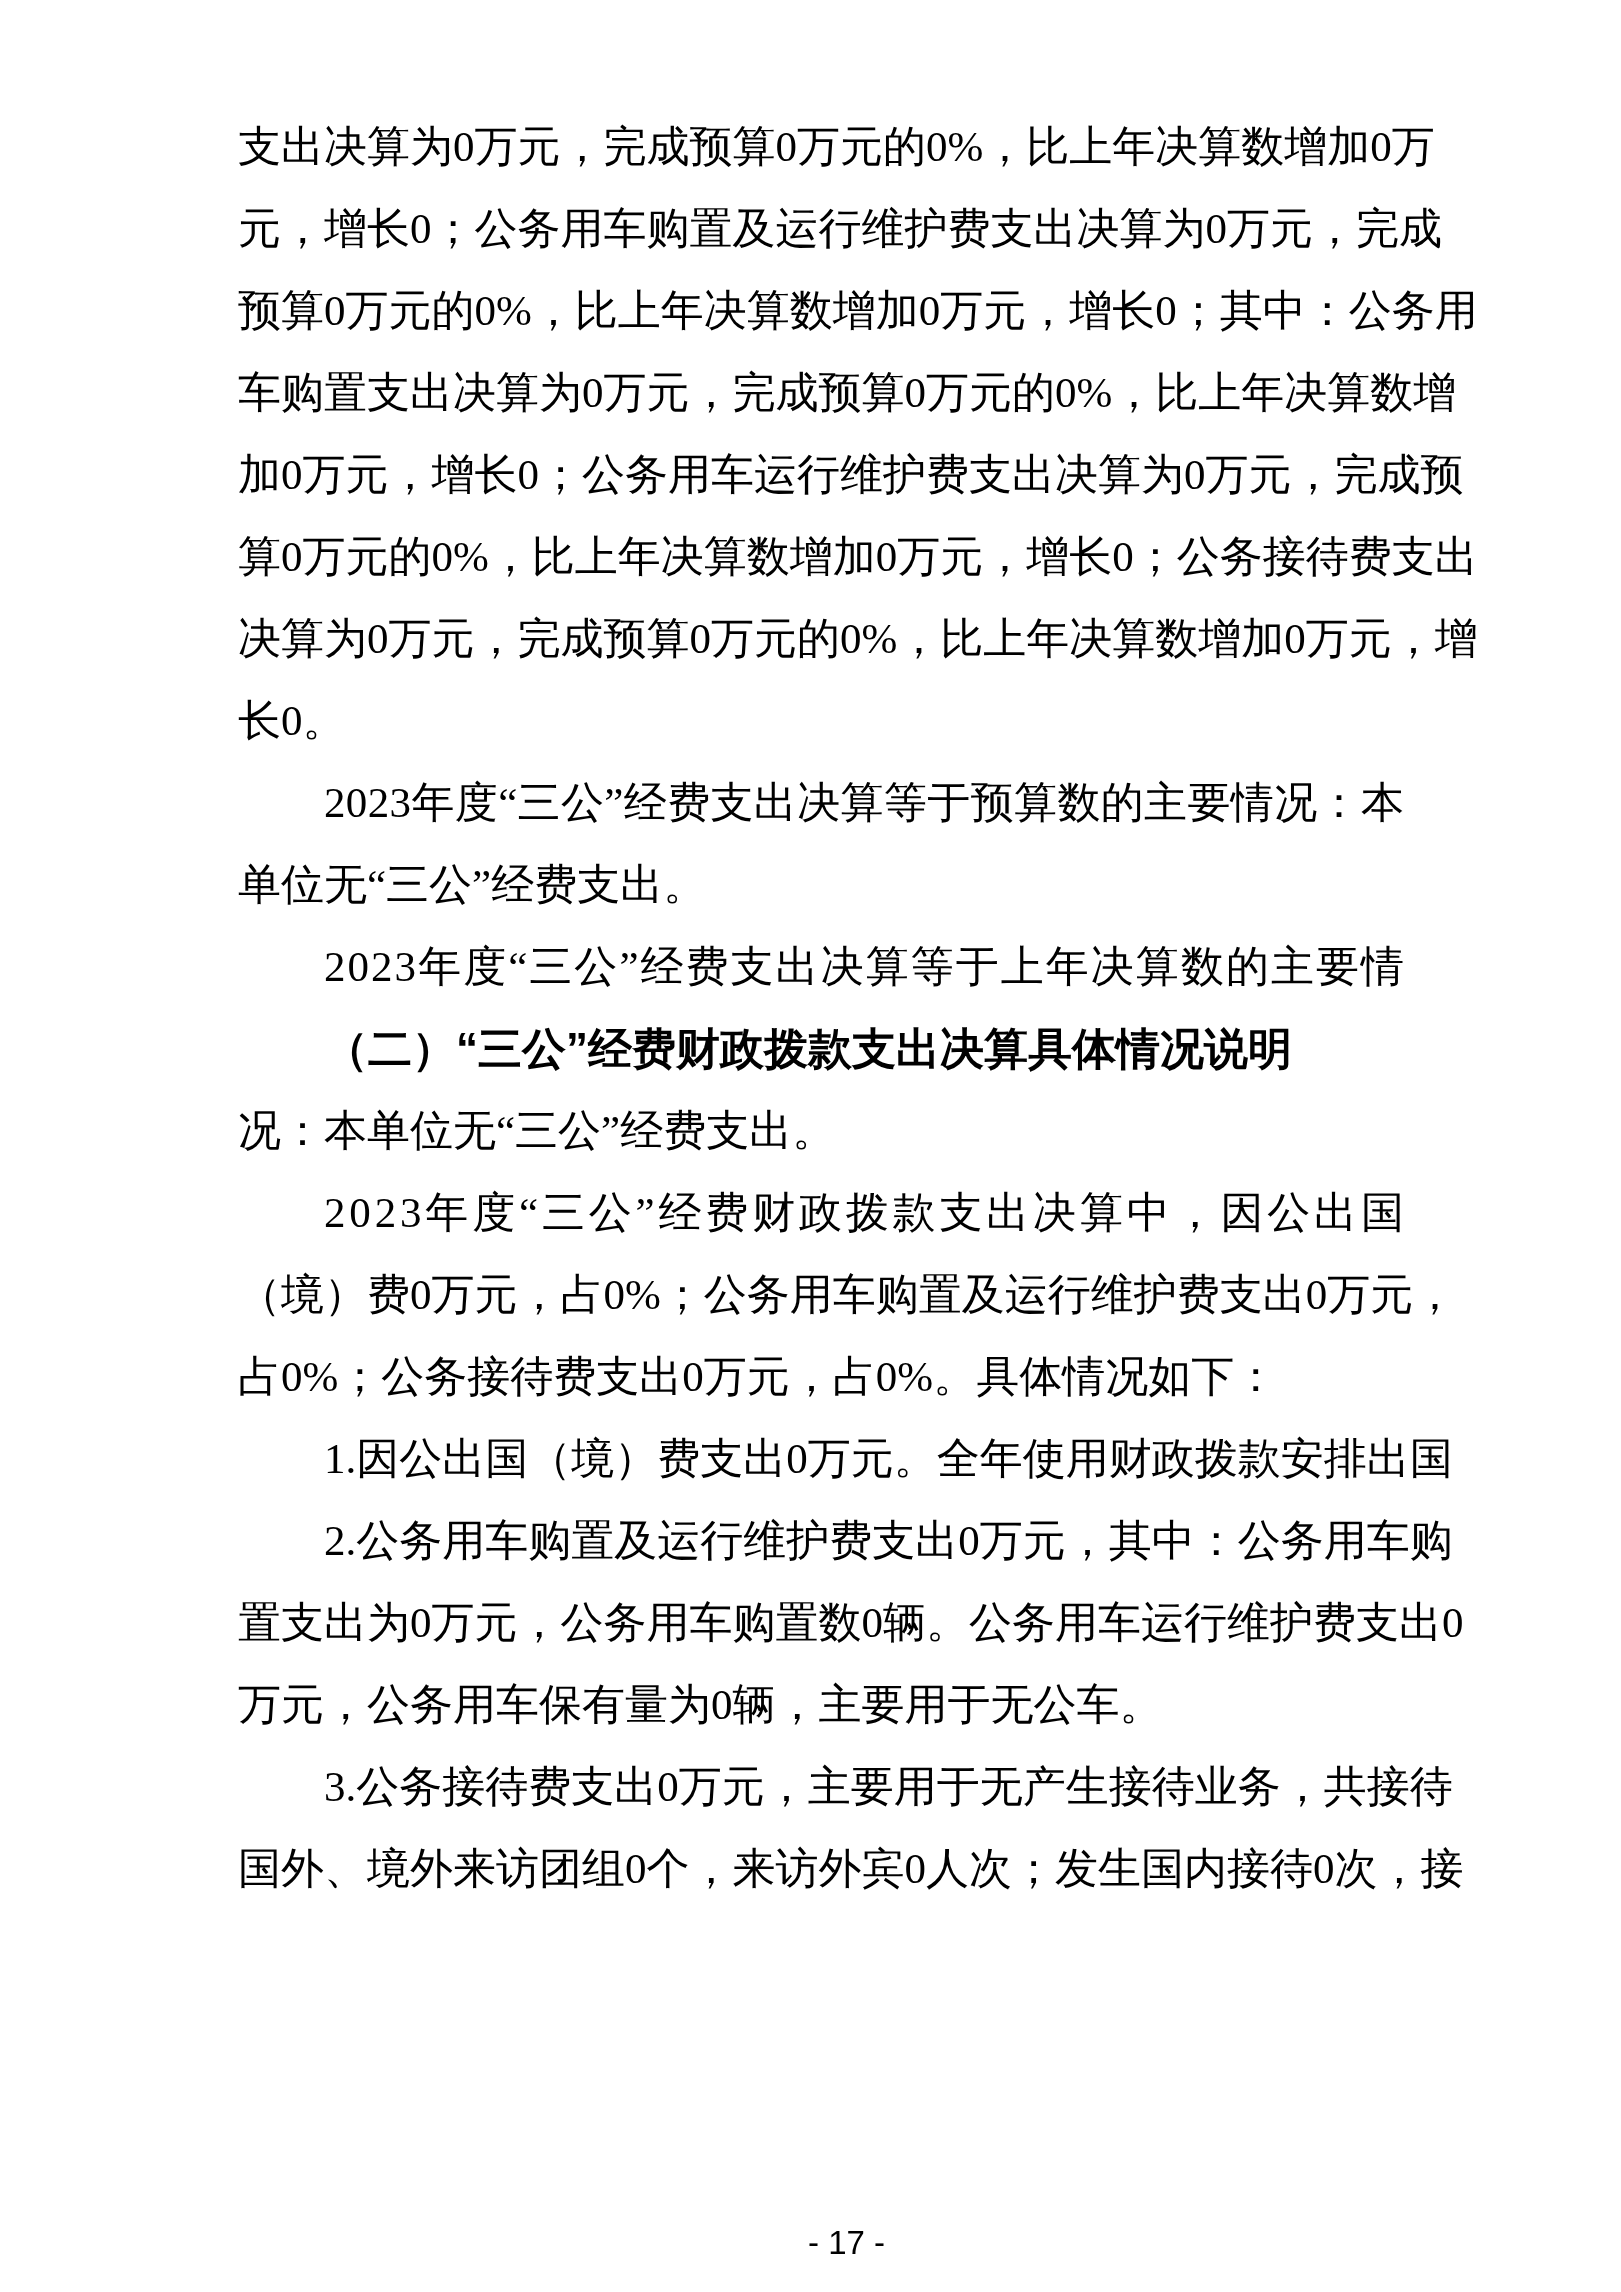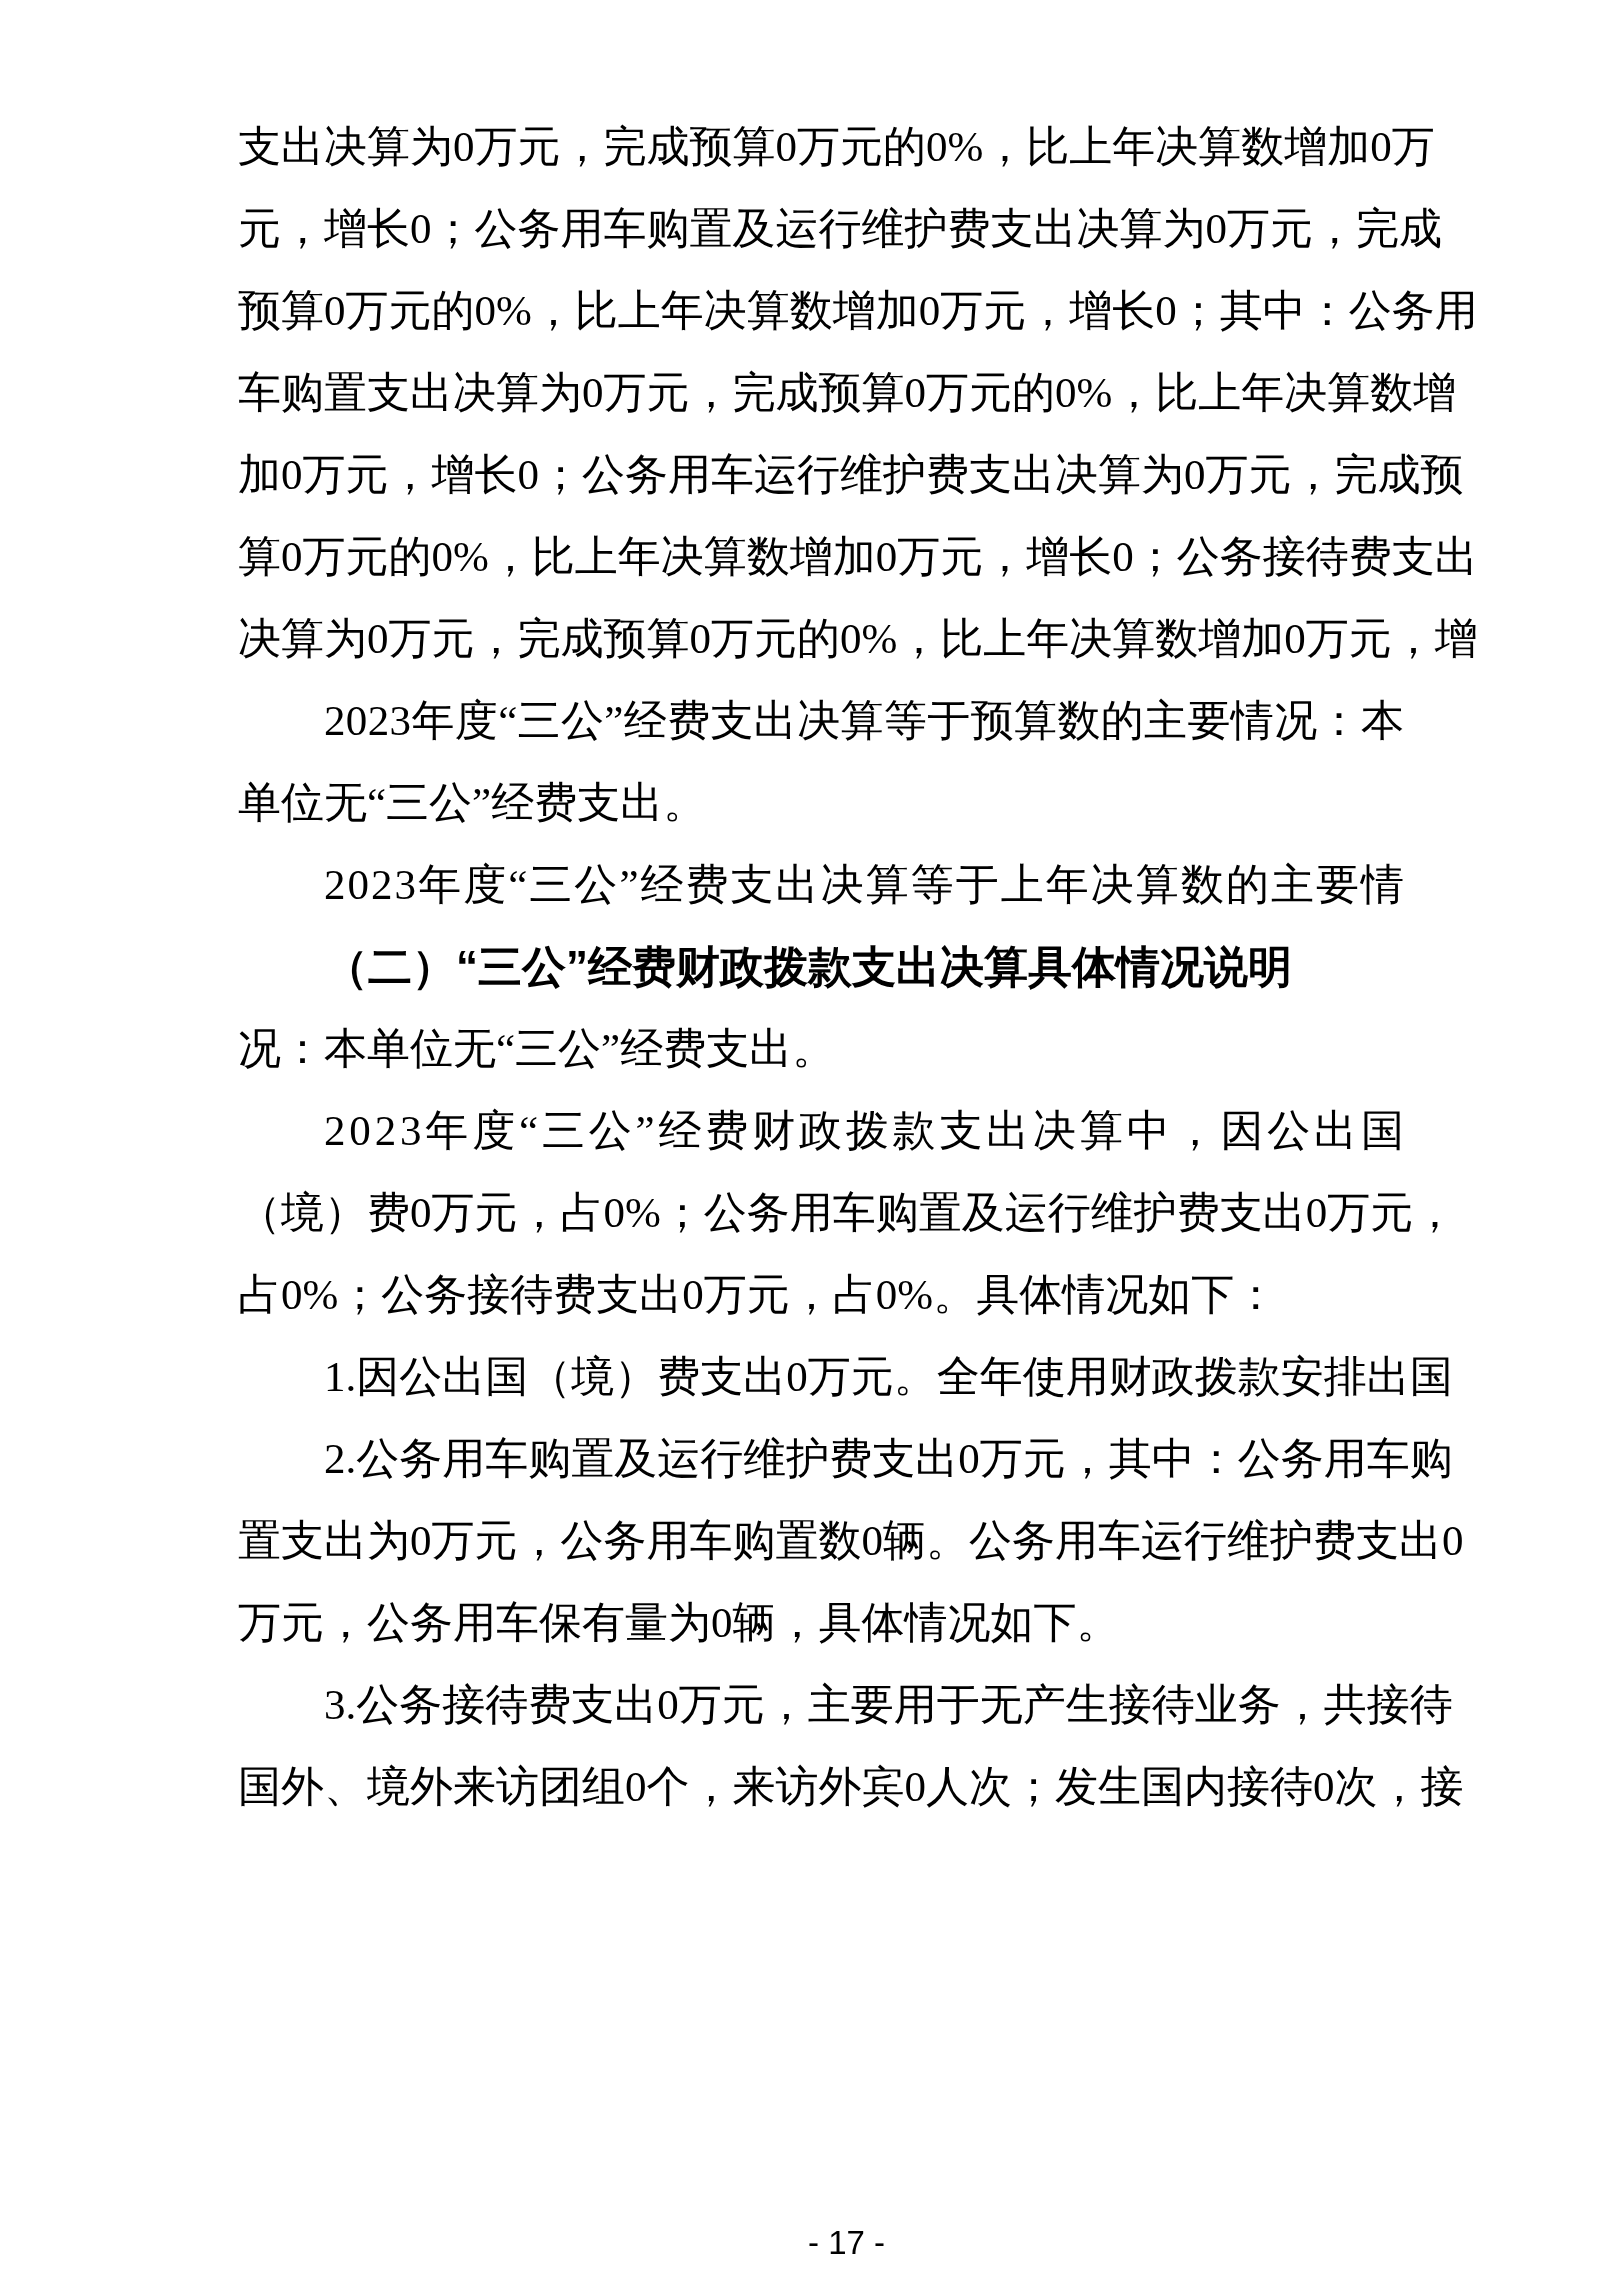--- a/index.html
+++ b/index.html
@@ -280,20 +280,21 @@
         <span>算</span>
         <span>数</span>
         <span>增</span>
         <span>加</span>
         <span>0</span>
         <span>万</span>
         <span>元</span>
         <span>，</span>
         <span>增</span>
       </div>
+    <div class="line">长0。</div>
     <div class="line ind f flexjust">
         <span>2</span>
         <span>0</span>
         <span>2</span>
         <span>3</span>
         <span>年</span>
         <span>度</span>
         <span>“</span>
         <span>三</span>
         <span>公</span>
@@ -495,21 +496,21 @@
         <span>车</span>
         <span>运</span>
         <span>行</span>
         <span>维</span>
         <span>护</span>
         <span>费</span>
         <span>支</span>
         <span>出</span>
         <span>0</span>
       </div>
-    <div class="line">万元，公务用车保有量为0辆，具体情况如下。</div>
+    <div class="line">万元，公务用车保有量为0辆，主要用于无公车。</div>
     <div class="line ind f flexjust">
         <span>3</span>
         <span>.</span>
         <span>公</span>
         <span>务</span>
         <span>接</span>
         <span>待</span>
         <span>费</span>
         <span>支</span>
         <span>出</span>

